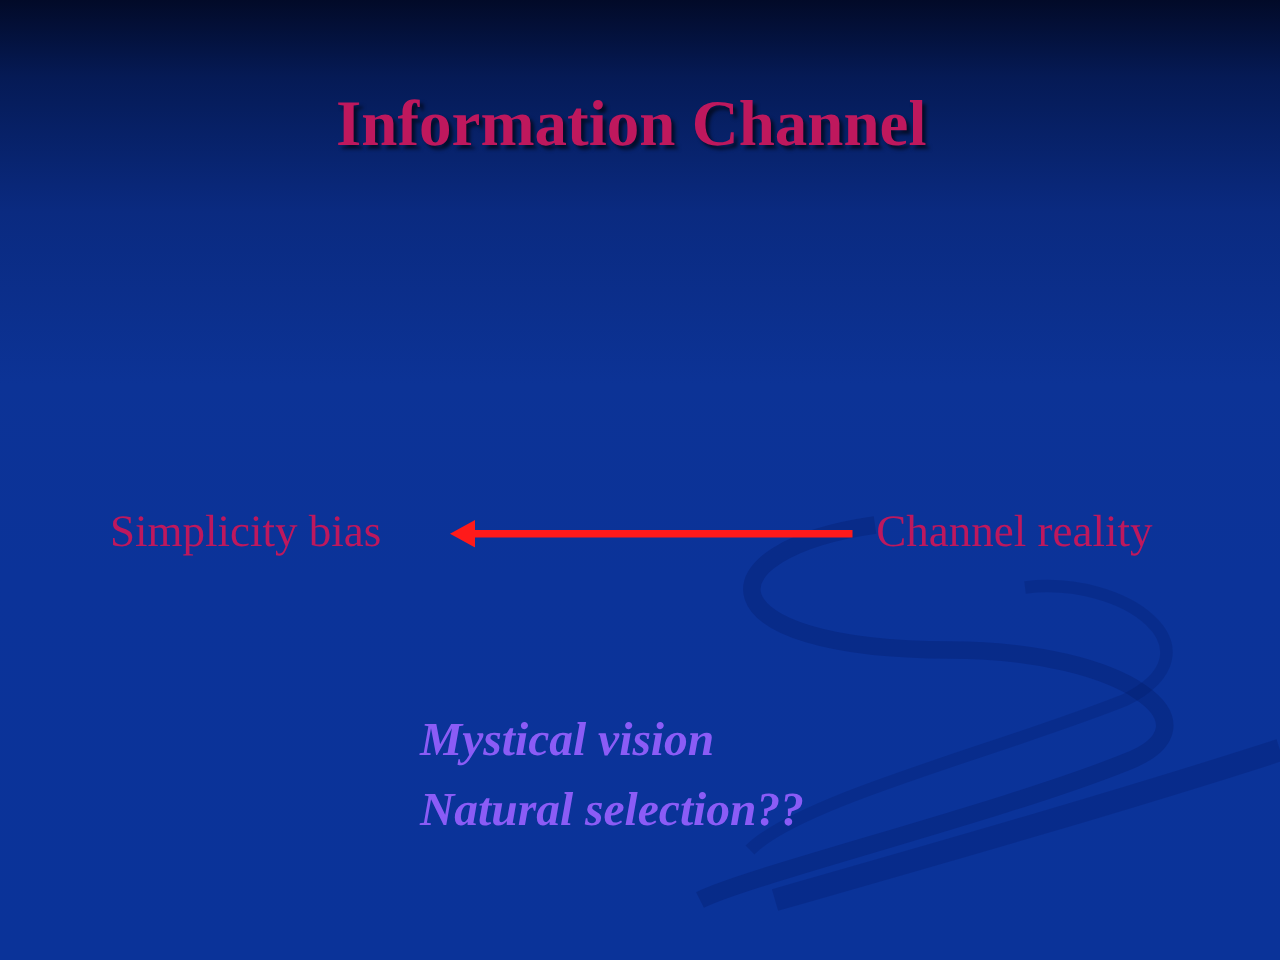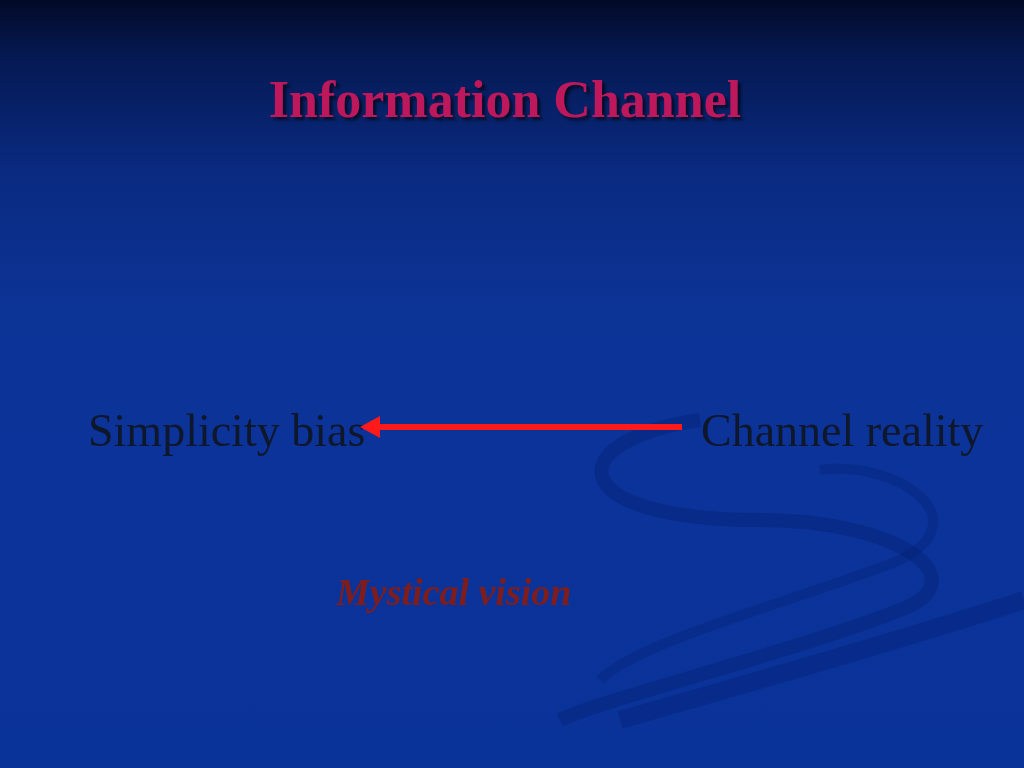--- a/index.html
+++ b/index.html
@@ -2,25 +2,25 @@
 <html><head>
   <meta charset="utf-8">
   <style>
     html, body { margin:0; padding:0; }
     body { width:1024px; height:768px; overflow:hidden; position:relative;
       background: linear-gradient(to bottom, #020a28 0%, #051a55 8%, #0a2a80 22%, #0c3396 40%, #0b3399 60%, #0a3399 100%);
       font-family: "Liberation Serif", "DejaVu Serif", serif; color:#fff; }
     .swoosh { position:absolute; left:0; top:0; width:1024px; height:768px; }
     .title { position:absolute; left:0; width:1010px; top:70px; text-align:center;
       font-size:52px; font-weight:bold; color:#be185d; text-shadow: 3px 3px 3px rgba(0,0,0,0.6); }
-    .label { position:absolute; top:404px; font-size:46px; color:#0f172a; }
+    .label { position:absolute; top:404px; font-size:36px; color:#be185d; }
     .left-label { left:88px; }
     .right-label { left:701px; }
     .arrow { position:absolute; left:360px; top:416px; width:324px; height:22px; }
-    .notes { position:absolute; left:336px; top:564px; font-size:38px; font-weight:bold; font-style:italic; line-height:56px; color:#7f1d1d; }
+    .notes { position:absolute; left:336px; top:564px; font-size:38px; font-weight:bold; font-style:italic; line-height:56px; color:#8b5cf6; }
   </style>
 </head>
 <body>
 
 <svg class="swoosh" viewBox="0 0 1024 768">
   <path d="M700 420 C 560 440, 560 520, 760 520 C 900 520, 980 580, 900 610 C 800 650, 600 700, 560 720" stroke="rgba(0,20,90,0.25)" stroke-width="14" fill="none"></path>
   <path d="M820 470 C 900 460, 980 520, 900 560 C 800 600, 640 640, 600 680" stroke="rgba(0,20,90,0.2)" stroke-width="10" fill="none"></path>
   <path d="M1024 600 C 900 640, 760 680, 620 720" stroke="rgba(0,20,90,0.22)" stroke-width="18" fill="none"></path>
 </svg>
 
@@ -30,13 +30,14 @@
 
 <svg class="arrow" viewBox="0 0 324 22">
   <line x1="322" y1="11" x2="18" y2="11" stroke="#ff1a1a" stroke-width="6"></line>
   <polygon points="0,11 20,0 20,22" fill="#ff1a1a"></polygon>
 </svg>
 
 <div class="label right-label">Channel reality</div>
 
 <div class="notes">
   <div>Mystical vision</div>
+  <div>Natural selection??</div>
 </div>
 
 </body></html>

